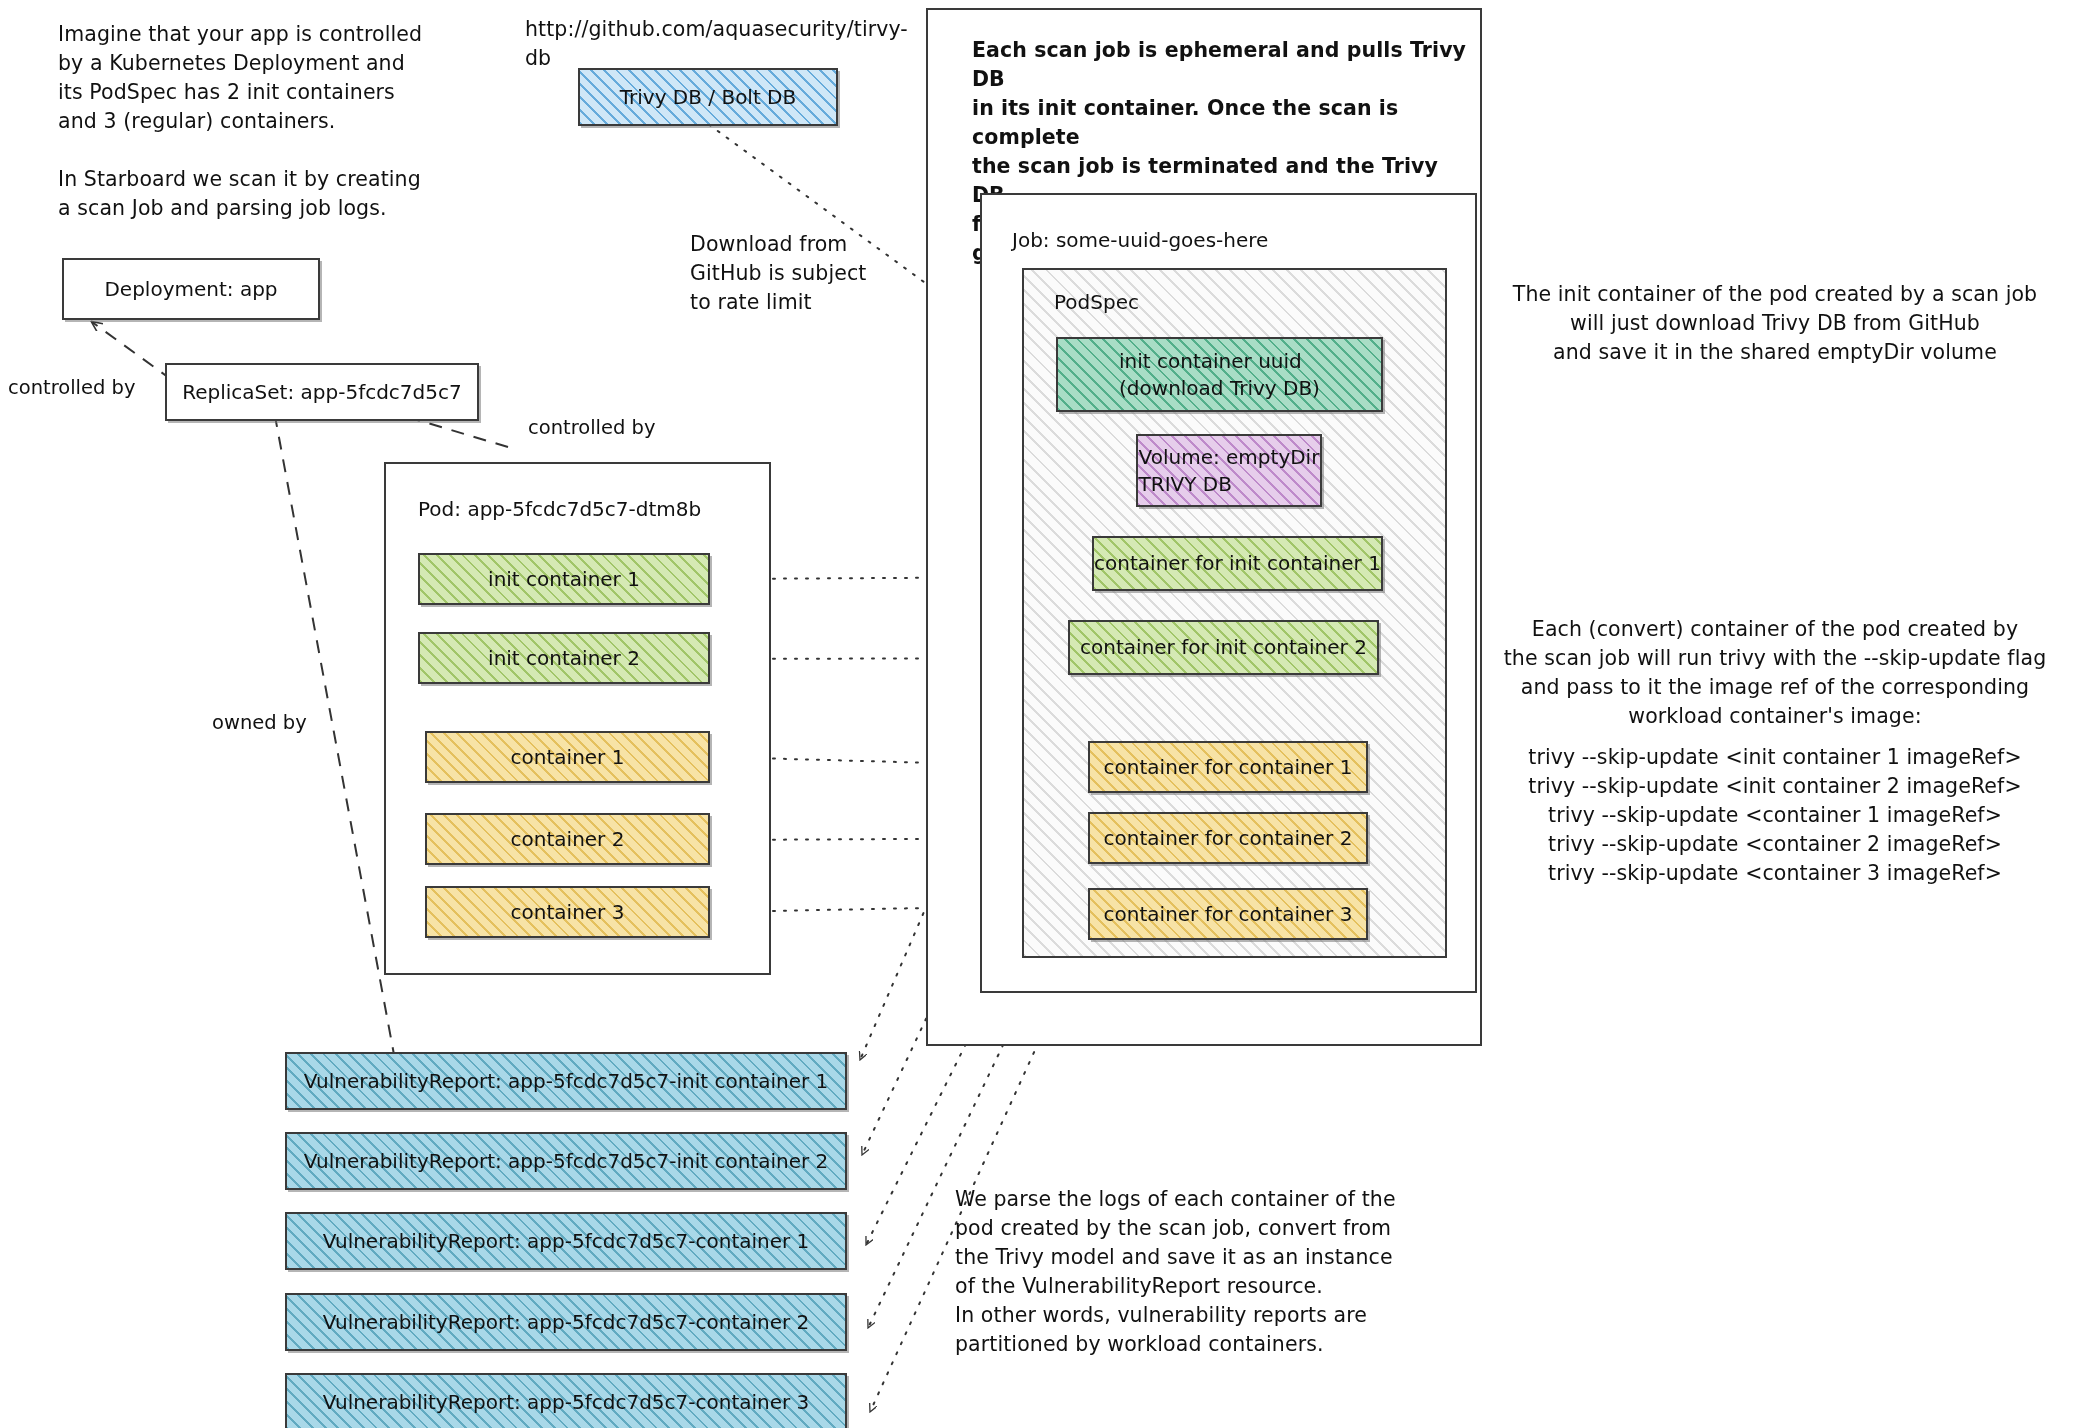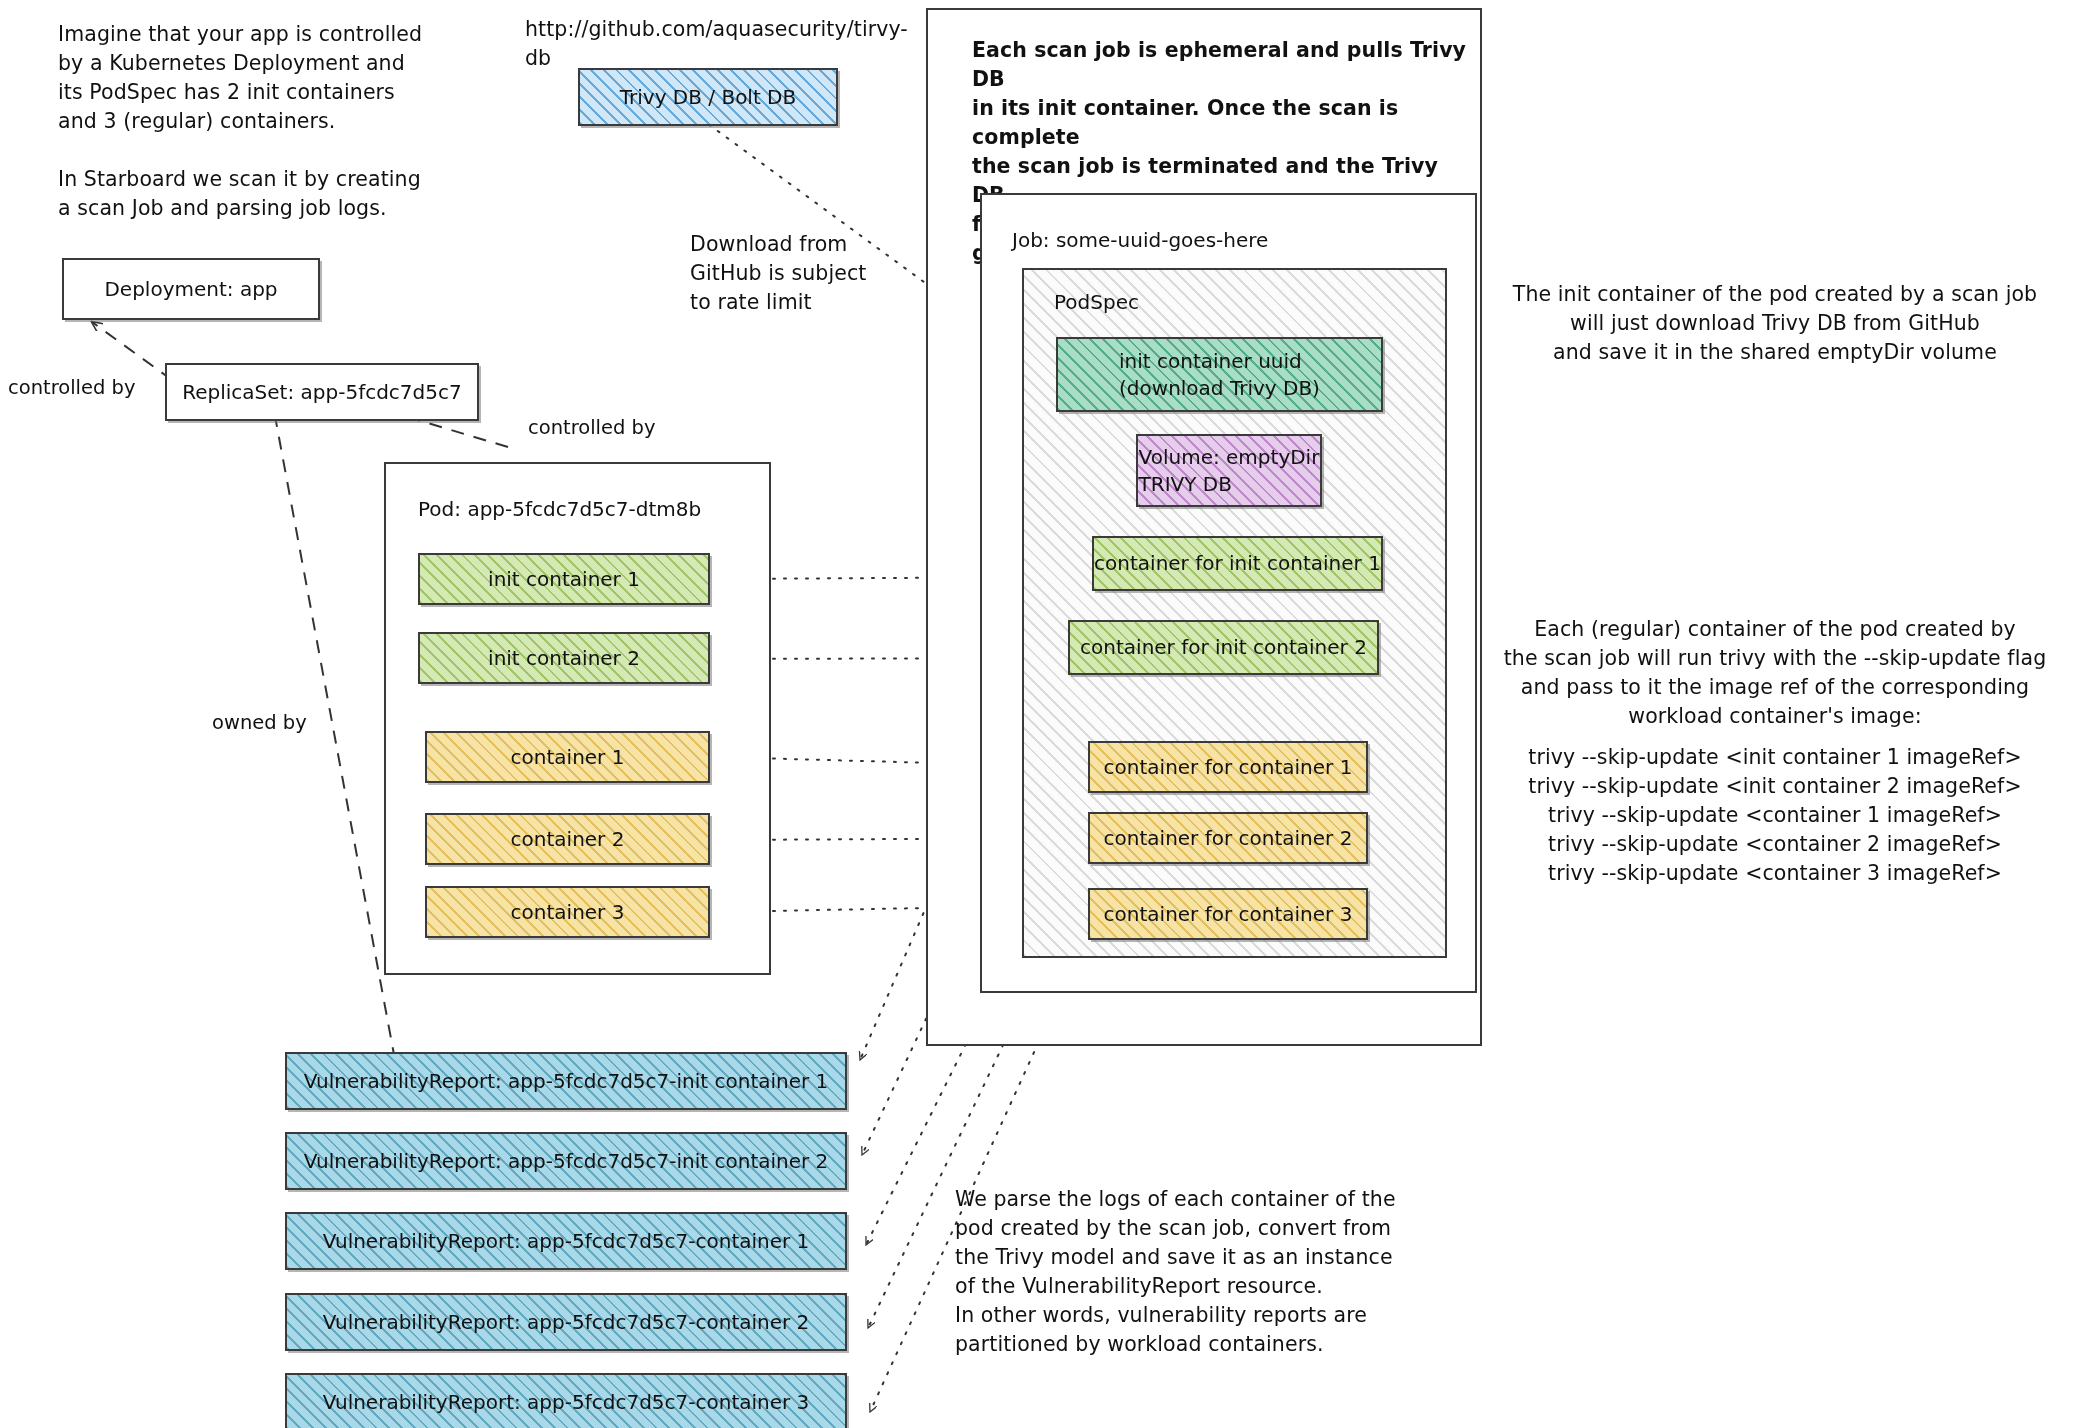--- a/index.html
+++ b/index.html
@@ -191,21 +191,21 @@
 
   <div class="box hatch-green-light" style="left:1092px;top:536px;width:291px;height:55px;">container for init container 1</div>
   <div class="box hatch-green-light" style="left:1068px;top:620px;width:311px;height:55px;">container for init container 2</div>
   <div class="box hatch-yellow" style="left:1088px;top:741px;width:280px;height:52px;">container for container 1</div>
   <div class="box hatch-yellow" style="left:1088px;top:812px;width:280px;height:52px;">container for container 2</div>
   <div class="box hatch-yellow" style="left:1088px;top:888px;width:280px;height:52px;">container for container 3</div>
 
   <div class="note center" style="left:1495px;top:280px;width:560px;">The init container of the pod created by a scan job
 will just download Trivy DB from GitHub
 and save it in the shared emptyDir volume</div>
-  <div class="note center" style="left:1490px;top:615px;width:570px;">Each (regular) container of the pod created by
+  <div class="note center" style="left:1490px;top:615px;width:570px;">Each (convert) container of the pod created by
 the scan job will run trivy with the --skip-update flag
 and pass to it the image ref of the corresponding
 workload container's image:</div>
   <div class="note center" style="left:1490px;top:743px;width:570px;">trivy --skip-update &lt;init container 1 imageRef&gt;
 trivy --skip-update &lt;init container 2 imageRef&gt;
 trivy --skip-update &lt;container 1 imageRef&gt;
 trivy --skip-update &lt;container 2 imageRef&gt;
 trivy --skip-update &lt;container 3 imageRef&gt;</div>
 
   <div class="box hatch-blue-dark" style="left:285px;top:1052px;width:562px;height:58px;">VulnerabilityReport: app-5fcdc7d5c7-init container 1</div>

